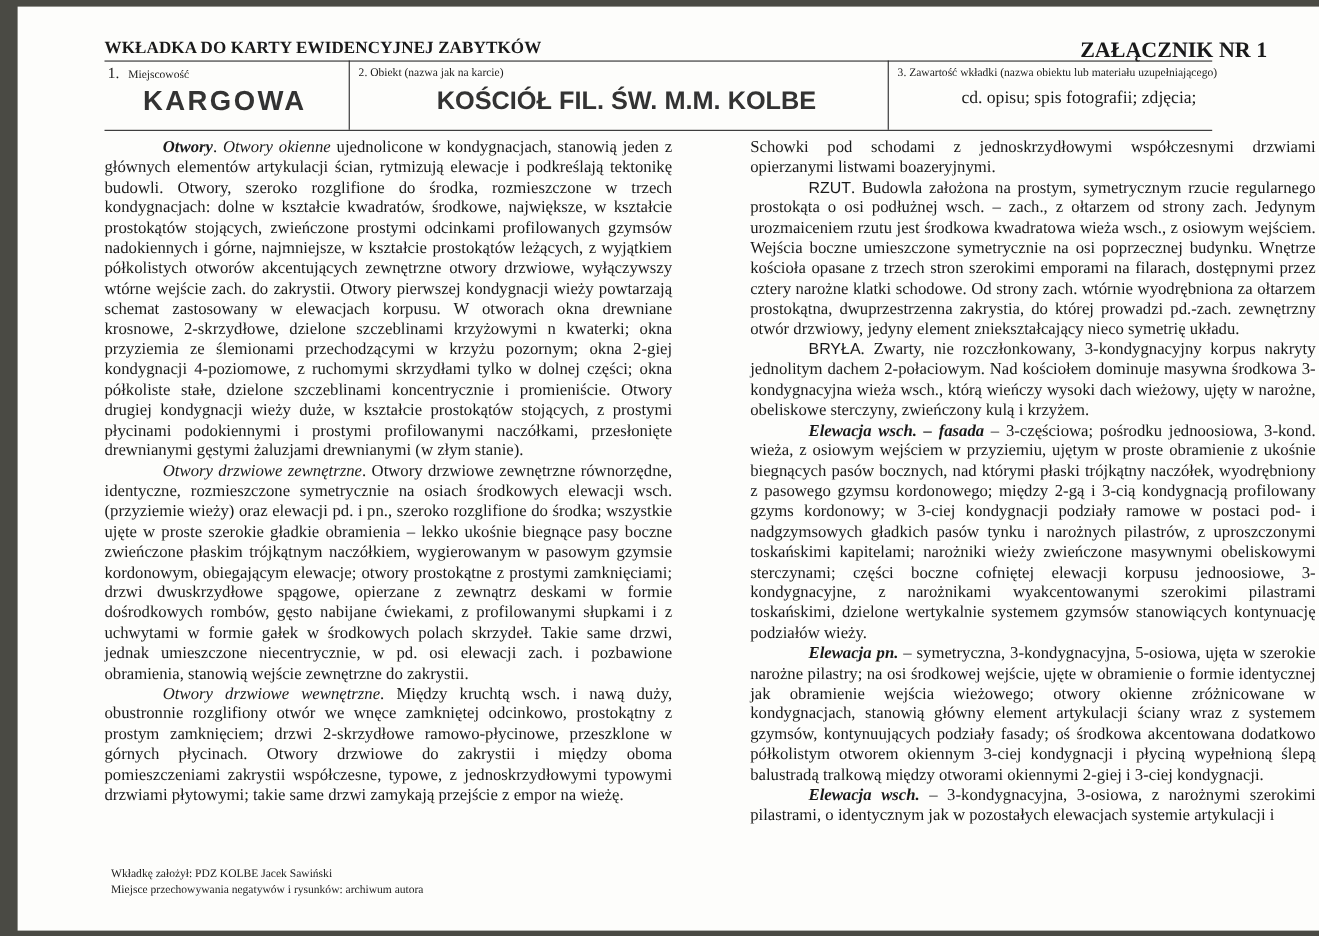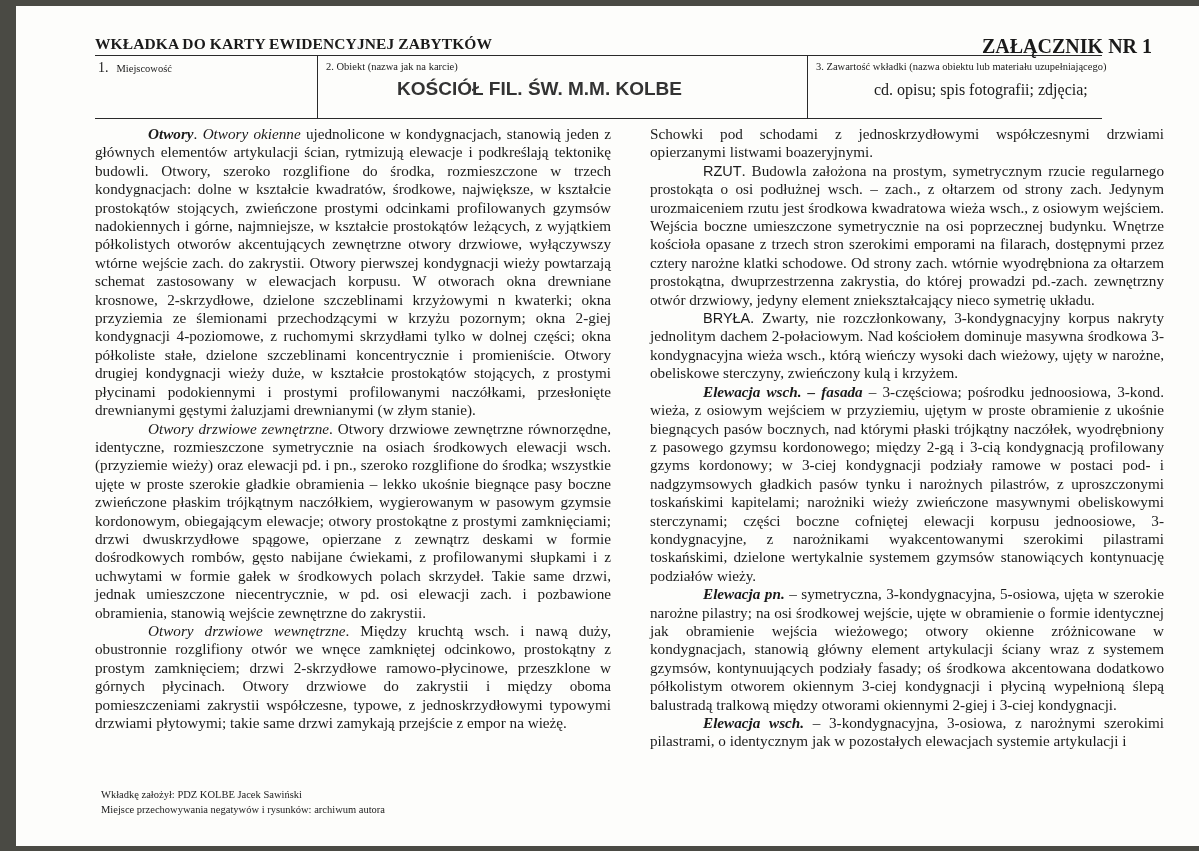--- a/index.html
+++ b/index.html
@@ -27,31 +27,31 @@
   .field-label { position: absolute; font-size: 10.5px; }
   .field-num { font-size: 14px; margin-right: 8px; }
   .place-value {
     position: absolute; left: 114px; top: 72px;
     font-family: "Liberation Sans", sans-serif; font-weight: bold;
     font-size: 25px; letter-spacing: 2.2px; color: #333;
   }
   .object-value {
     position: absolute; left: 381px; top: 72px;
     font-family: "Liberation Sans", sans-serif; font-weight: bold;
-    font-size: 19px; color: #333; text-align: right;
+    font-size: 23px; color: #333; text-align: right;
   }
   .content-value {
     position: absolute; left: 858px; top: 75px; font-size: 16px;
   }
   .col {
     position: absolute; top: 119px;
     font-size: 15.2px; line-height: 18.4px; text-align: justify;
   }
   .col.left { left: 79px; width: 516px; }
-  .col.right { left: 634px; width: 514px; }
+  .col.right { left: 666px; width: 514px; }
   .col p { margin: 0; text-indent: 53px; }
   .col p.noindent { text-indent: 0; }
   .sans-head { font-family: "Liberation Sans", sans-serif; font-size: 14.5px; }
   .footer {
     position: absolute; left: 85px; top: 781px;
     font-size: 10.5px; line-height: 15px;
   }
 </style>
 </head>
 <body>
@@ -62,20 +62,21 @@
   <div class="annex">ZAŁĄCZNIK NR 1</div>
 
   <div class="rule" style="left:79px; top:49px; width:1007px;"></div>
   <div class="vline" style="left:301px; top:49px; height:63px;"></div>
   <div class="vline" style="left:791px; top:49px; height:63px;"></div>
   <div class="rule" style="left:79px; top:112px; width:1007px;"></div>
 
   <div class="field-label" style="left:82px; top:54px;">
     <span class="field-num">1.</span><span>Miejscowość</span>
   </div>
+  <div class="place-value">KARGOWA</div>
 
   <div class="field-label" style="left:310px; top:55px;">2. Obiekt (nazwa jak na karcie)</div>
   <div class="object-value">KOŚCIÓŁ FIL. ŚW. M.M. KOLBE</div>
 
   <div class="field-label" style="left:800px; top:55px;">3. Zawartość wkładki (nazwa obiektu lub materiału uzupełniającego)</div>
   <div class="content-value">cd. opisu; spis fotografii; zdjęcia;</div>
 
   <div class="col left">
     <p><b><i>Otwory</i></b><span>. </span><i>Otwory okienne</i><span> ujednolicone w kondygnacjach, stanowią jeden z głównych elementów artykulacji ścian, rytmizują elewacje i podkreślają tektonikę budowli. Otwory, szeroko rozglifione do środka, rozmieszczone w trzech kondygnacjach: dolne w kształcie kwadratów, środkowe, największe, w kształcie prostokątów stojących, zwieńczone prostymi odcinkami profilowanych gzymsów nadokiennych i górne, najmniejsze, w kształcie prostokątów leżących, z wyjątkiem półkolistych otworów akcentujących zewnętrzne otwory drzwiowe, wyłączywszy wtórne wejście zach. do zakrystii. Otwory pierwszej kondygnacji wieży powtarzają schemat zastosowany w elewacjach korpusu. W otworach okna drewniane krosnowe, 2-skrzydłowe, dzielone szczeblinami krzyżowymi n kwaterki; okna przyziemia ze ślemionami przechodzącymi w krzyżu pozornym; okna 2-giej kondygnacji 4-poziomowe, z ruchomymi skrzydłami tylko w dolnej części; okna półkoliste stałe, dzielone szczeblinami koncentrycznie i promieniście. Otwory drugiej kondygnacji wieży duże, w kształcie prostokątów stojących, z prostymi płycinami podokiennymi i prostymi profilowanymi naczółkami, przesłonięte drewnianymi gęstymi żaluzjami drewnianymi (w złym stanie).</span></p>
     <p><i>Otwory drzwiowe zewnętrzne</i><span>. Otwory drzwiowe zewnętrzne równorzędne, identyczne, rozmieszczone symetrycznie na osiach środkowych elewacji wsch. (przyziemie wieży) oraz elewacji pd. i pn., szeroko rozglifione do środka; wszystkie ujęte w proste szerokie gładkie obramienia – lekko ukośnie biegnące pasy boczne zwieńczone płaskim trójkątnym naczółkiem, wygierowanym w pasowym gzymsie kordonowym, obiegającym elewacje; otwory prostokątne z prostymi zamknięciami; drzwi dwuskrzydłowe spągowe, opierzane z zewnątrz deskami w formie dośrodkowych rombów, gęsto nabijane ćwiekami, z profilowanymi słupkami i z uchwytami w formie gałek w środkowych polach skrzydeł. Takie same drzwi, jednak umieszczone niecentrycznie, w pd. osi elewacji zach. i pozbawione obramienia, stanowią wejście zewnętrzne do zakrystii.</span></p>

